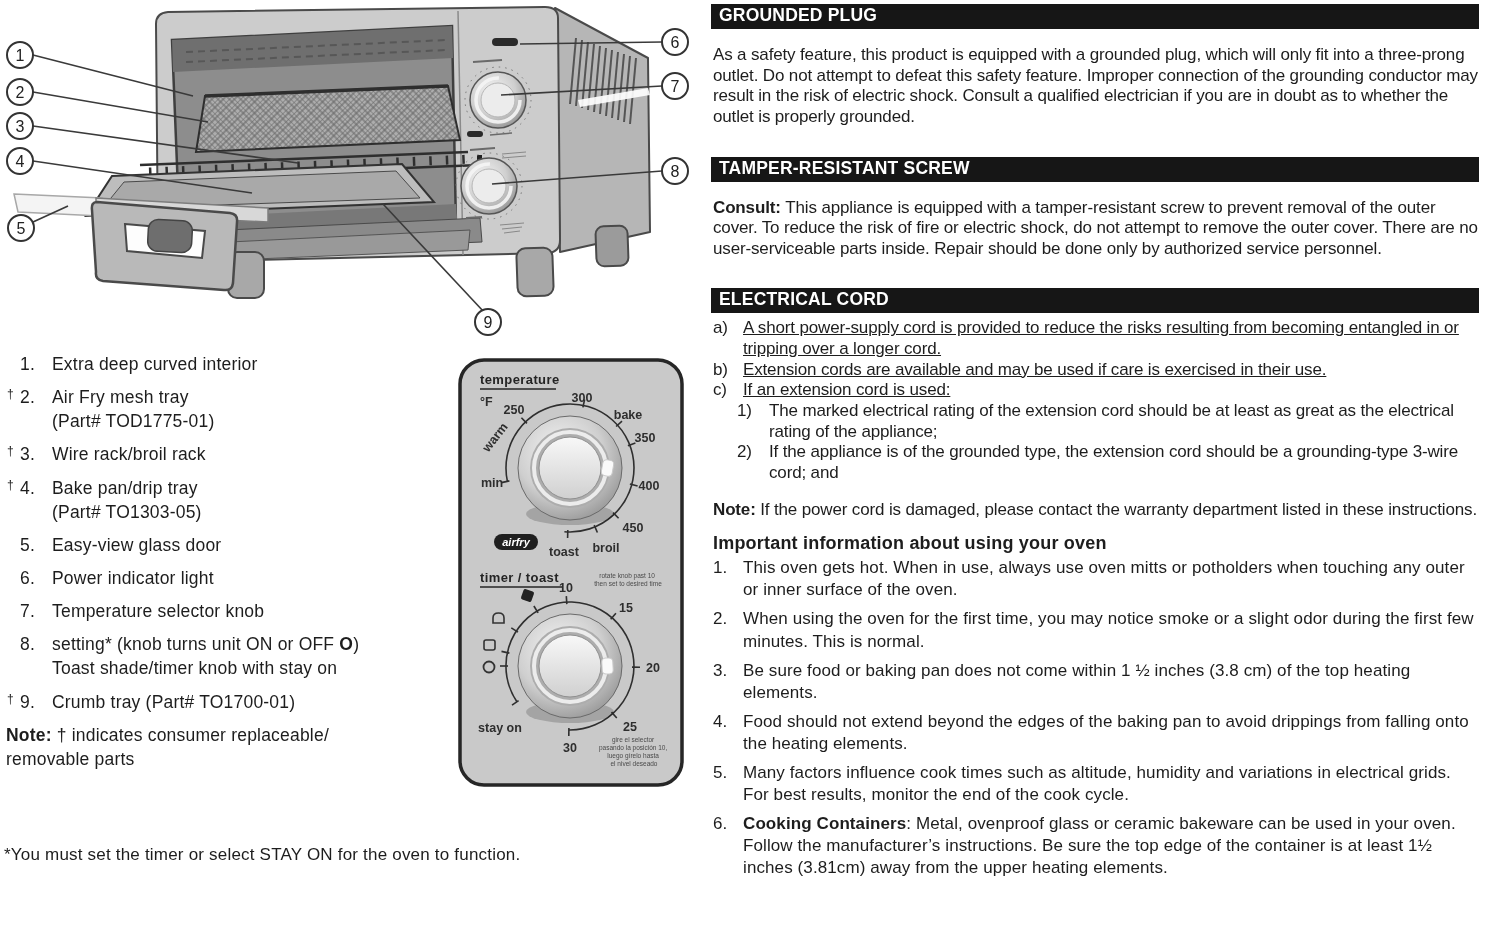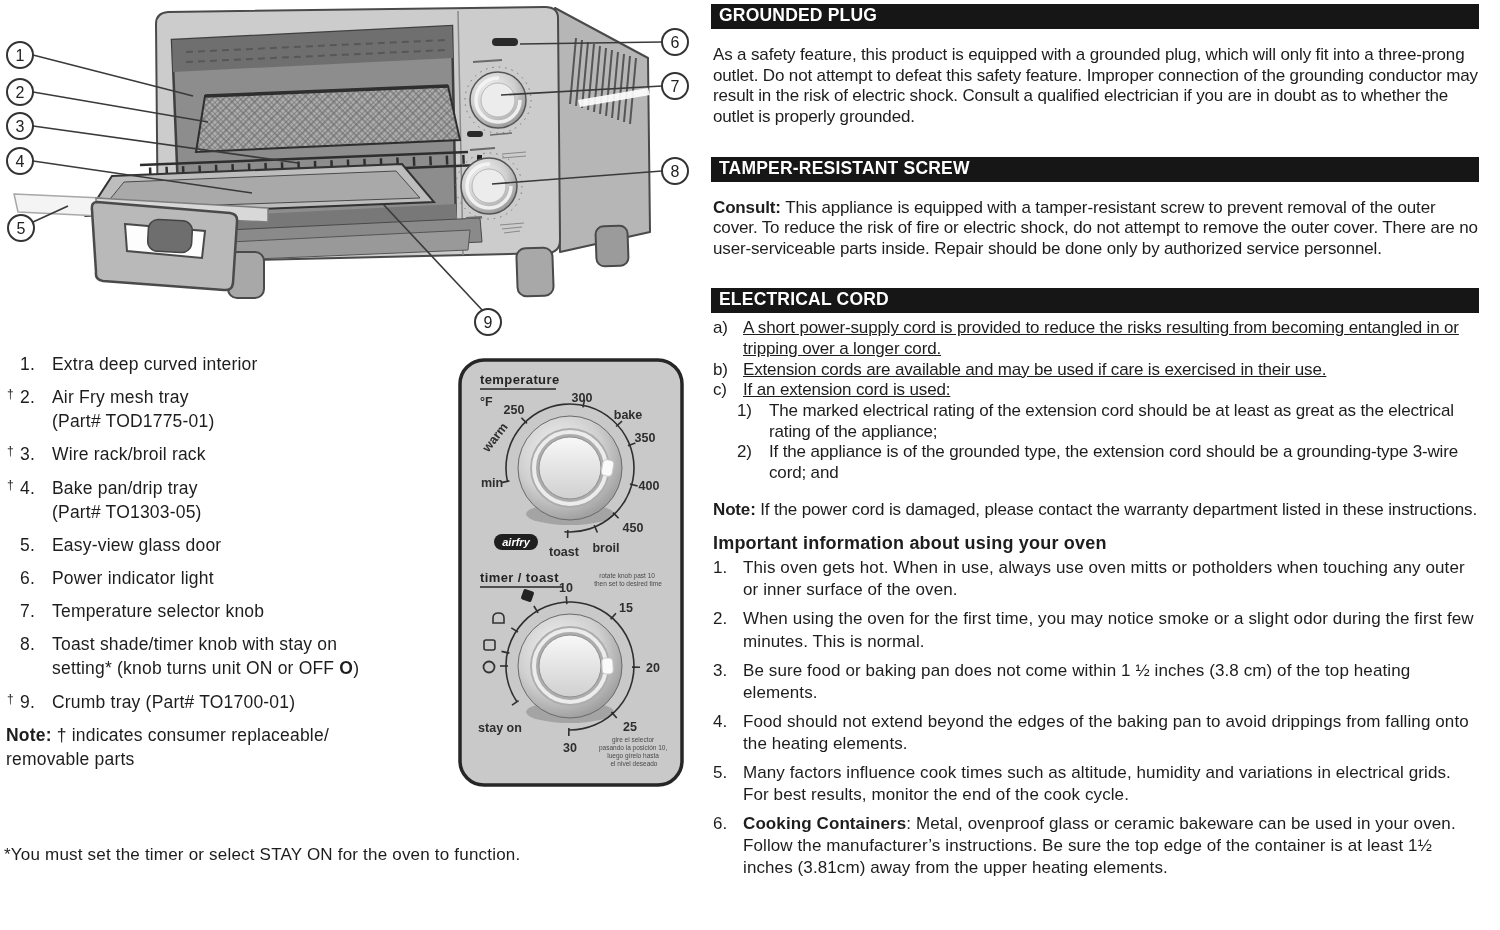--- a/index.html
+++ b/index.html
@@ -235,22 +235,22 @@
         <div><span>Power indicator light</span></div>
       </div>
       <div class="part">
         <span class="dag"></span>
         <span class="num">7.</span>
         <div><span>Temperature selector knob</span></div>
       </div>
       <div class="part">
         <span class="dag"></span>
         <span class="num">8.</span>
+        <div><span>setting* (knob turns unit ON or OFF </span><span class="b">O</span><span>)</span></div>
         <div><span>Toast shade/timer knob with stay on</span></div>
-        <div><span>setting* (knob turns unit ON or OFF </span><span class="b">O</span><span>)</span></div>
       </div>
       <div class="part">
         <span class="dag">†</span>
         <span class="num">9.</span>
         <div><span>Crumb tray (Part# TO1700-01)</span></div>
       </div>
       <div id="parts-note">
         <div><span class="b">Note: </span><span>† indicates consumer replaceable/</span></div>
         <div><span>removable parts</span></div>
       </div>

